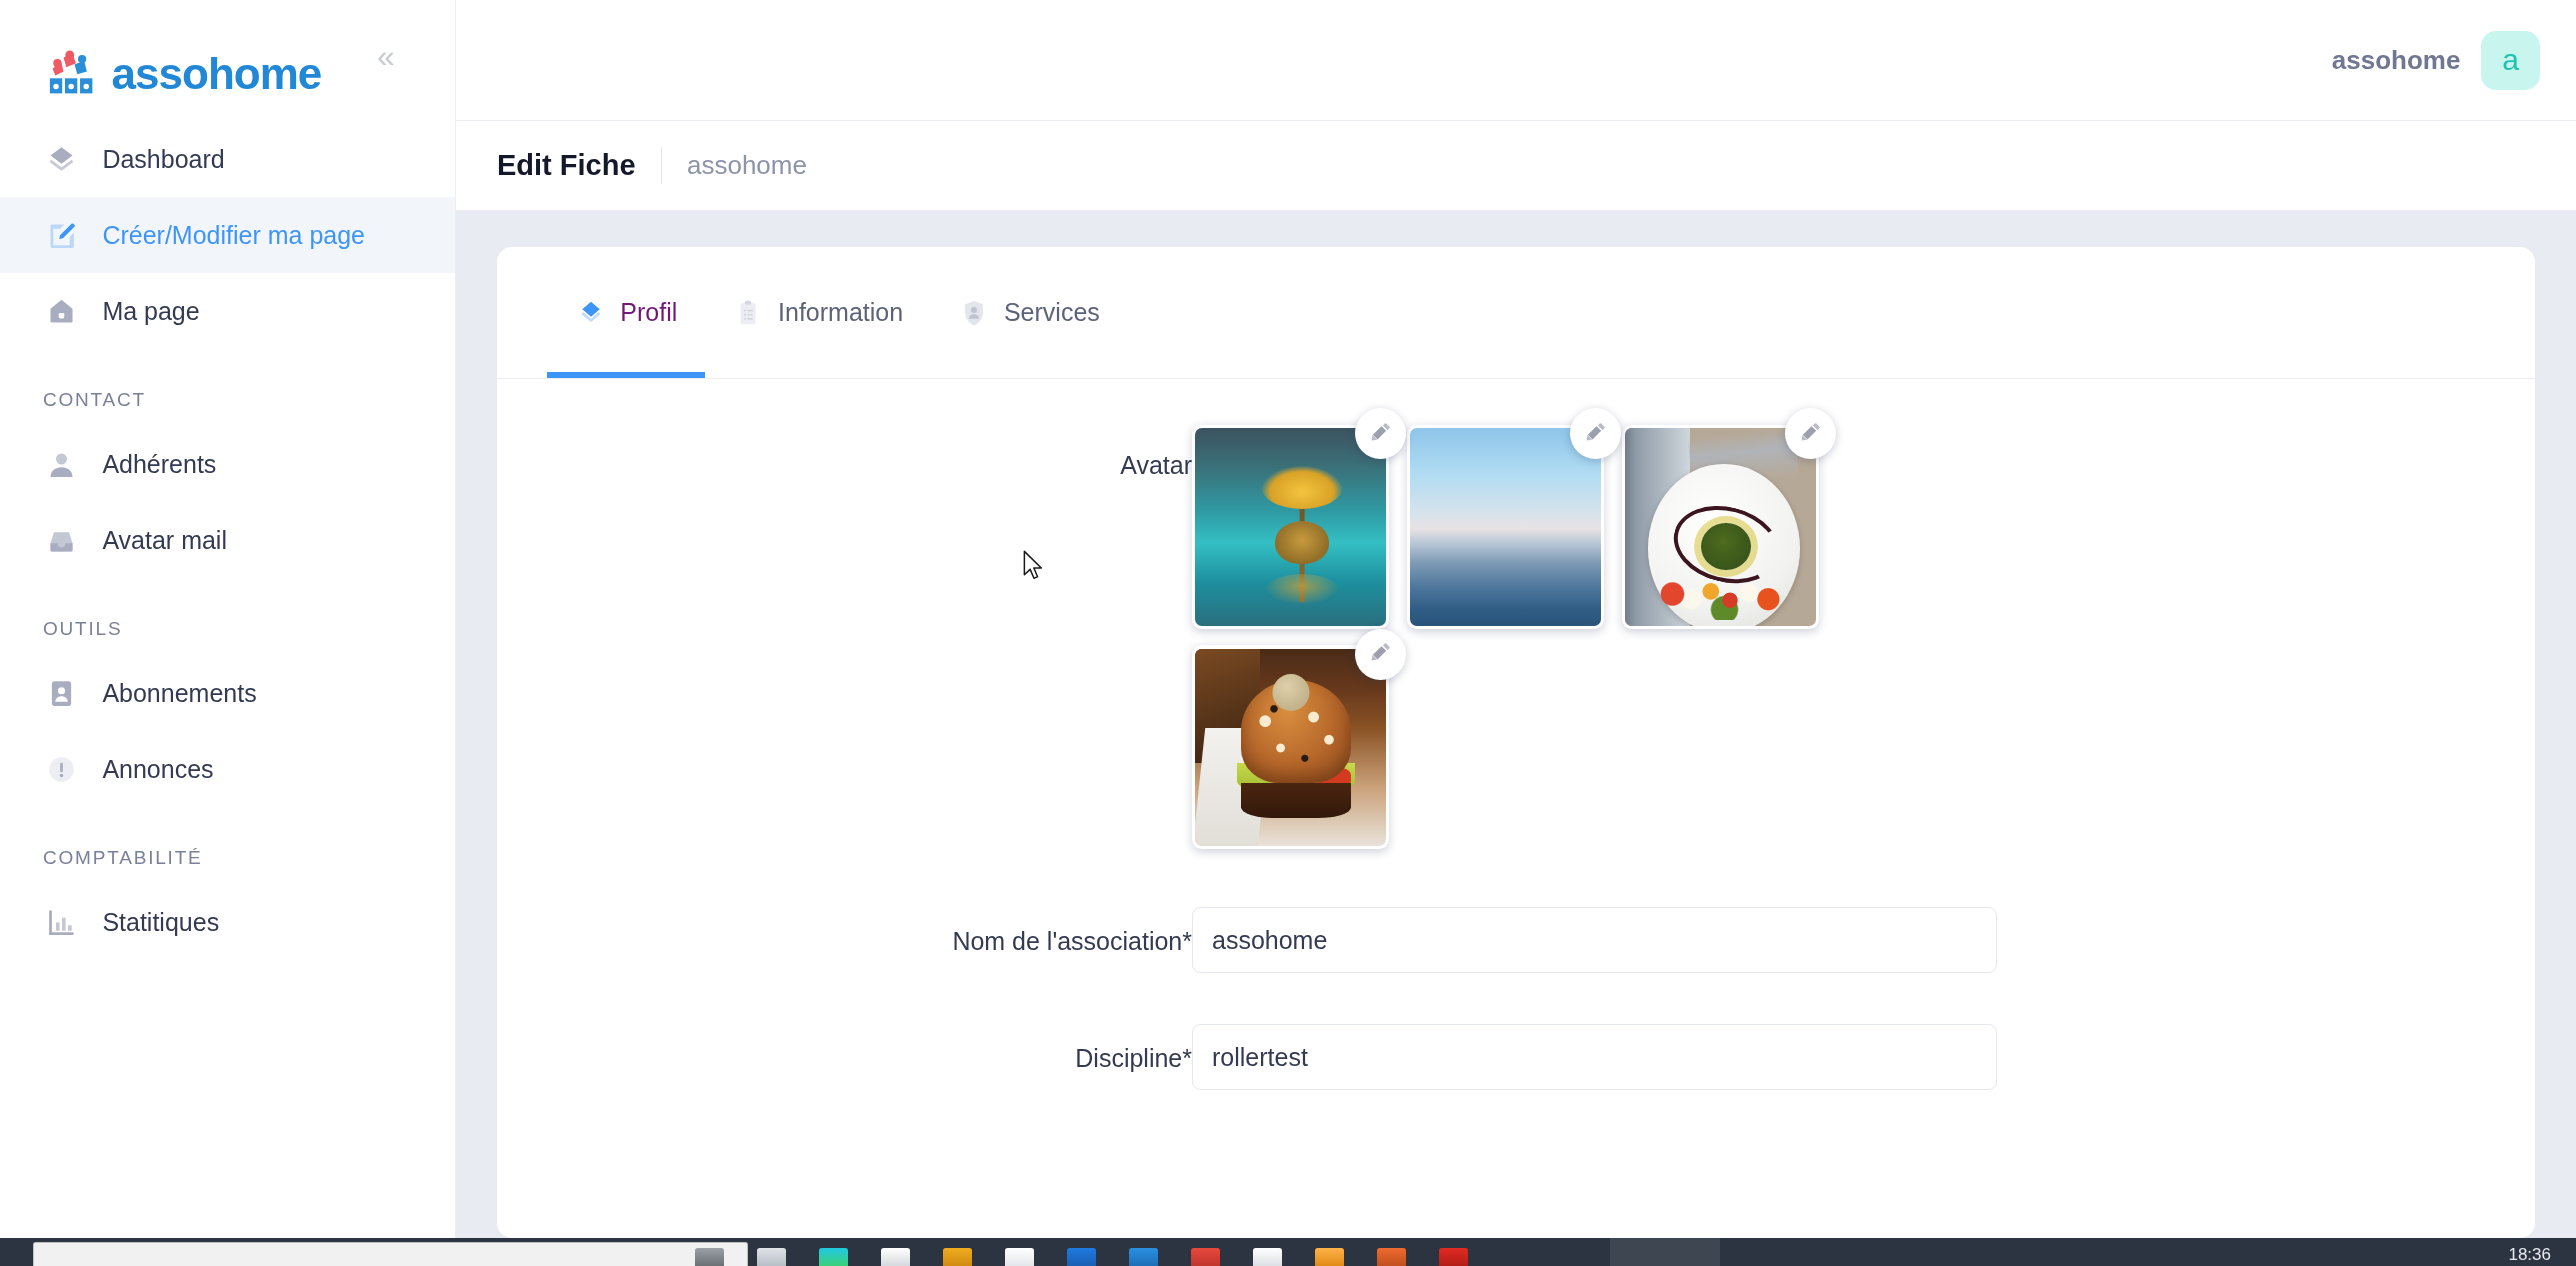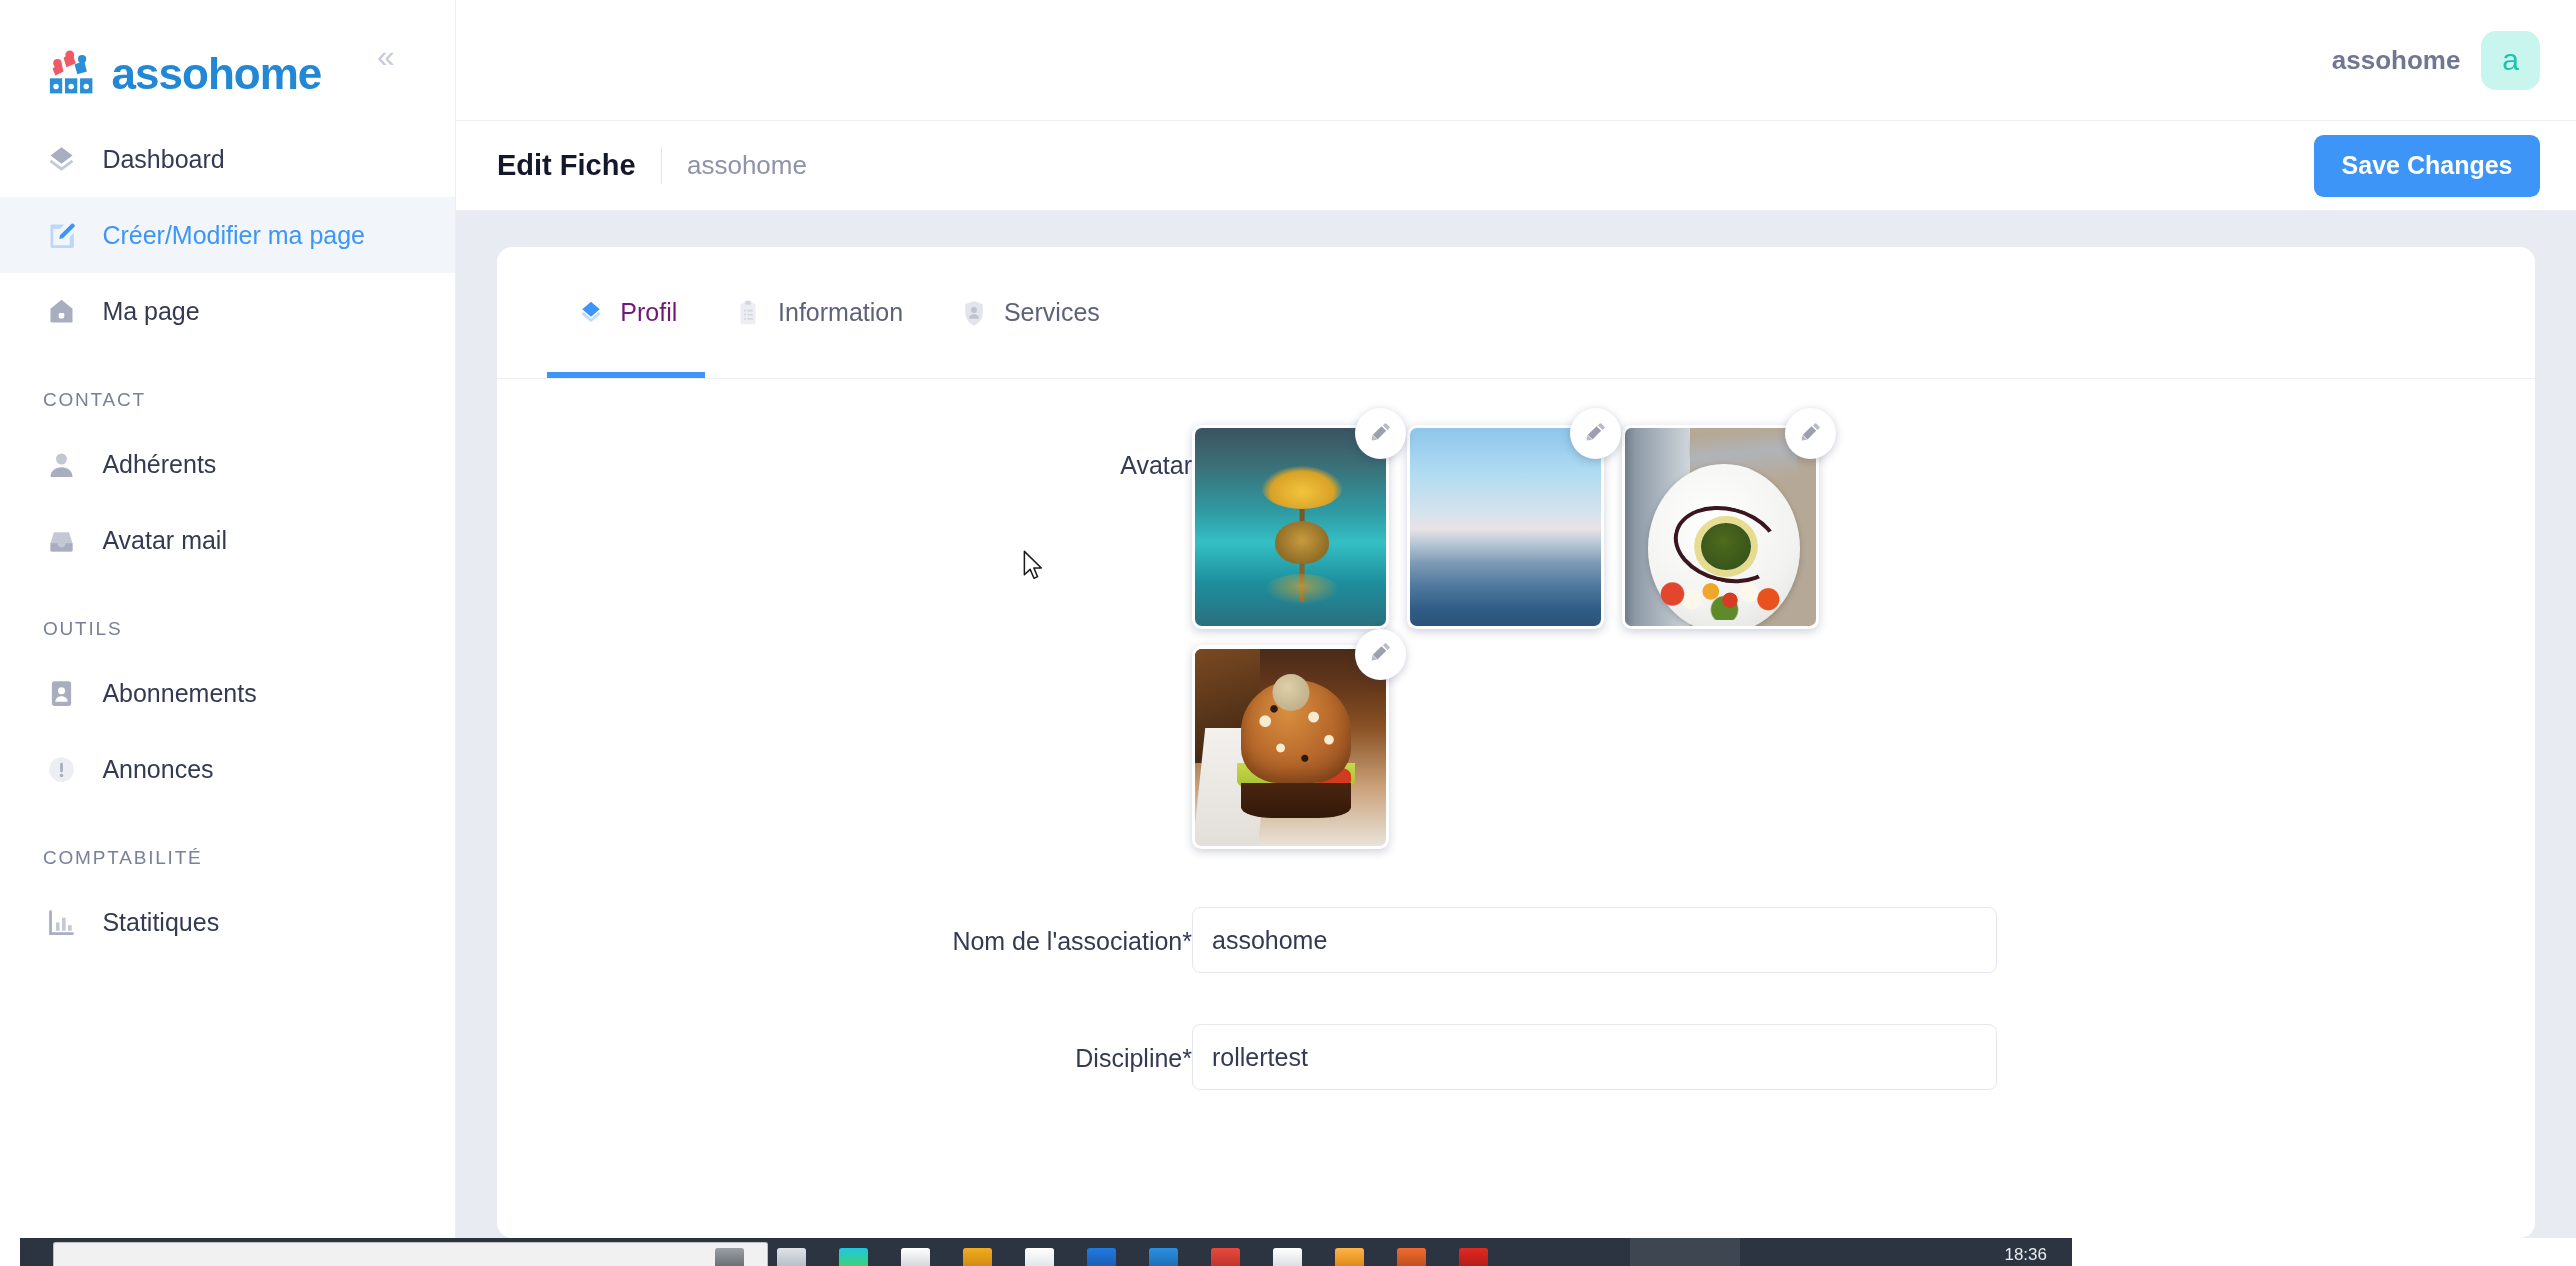--- a/index.html
+++ b/index.html
@@ -212,22 +212,22 @@
   .burger-patty{ position:absolute; left:24%; top:68%; width:58%; height:18%;
     background:linear-gradient(180deg,#4a2510,#33180a); border-radius: 0 0 30% 30%; }
   .burger-tomato{ position:absolute; left:64%; top:60%; width:18%; height:11%;
     background:#d33a20; border-radius:40%; }
 
   
   #cursor { position: absolute; left: 1023px; top: 550px; z-index: 60; pointer-events: none; }
 
   
   #taskbar {
-    position: absolute; left: 0; bottom: 0; width: 2052px; height: 28px;
-    background: #2b3440; overflow: hidden; margin-left: 20px;
+    position: absolute; left: 0; bottom: 0; width: 2576px; height: 28px;
+    background: #2b3440; overflow: hidden;
   }
   #tb-left { position:absolute; left:0; top:0; width:674px; height:28px;
     background:#2b3440; }
   .tb-icons { position:absolute; left:695px; top:0; height:28px; display:flex; align-items:flex-end; gap:33px; }
   .tb-ic { width: 29px; height: 18px; border-radius: 2.8px 2.8px 0 0; }
   #tb-clock { position:absolute; right:25px; bottom:0.7px; color:#e8eaed; font-size:17px;
     font-family:"Liberation Sans", sans-serif; }
   #tb-chrome-win { position:absolute; left:33px; top:4.1px; width:715px; height:24px;
     background:#f1f1f1; border-top:1.4px solid #bfbfbf; border-left:1.4px solid #bfbfbf;
     border-right:1.4px solid #bfbfbf; border-radius:2.8px 2.8px 0 0; }
@@ -352,21 +352,20 @@
 
   <div id="topbar">
     <span class="user-name">assohome</span>
     <span class="user-avatar">a</span>
   </div>
 
   <div id="breadbar">
     <span class="bc-title">Edit Fiche</span>
     <span class="bc-sep"></span>
     <span class="bc-sub">assohome</span>
-    <button class="save-btn">Save Changes</button>
   </div>
 
   <div id="content">
     <div id="card">
 
       <div class="tabs">
         <div class="tab active">
           <span class="t-icon">
             <svg width="30" height="30" viewBox="0 0 24 24">
               <path d="M12 3 L19 9 L12 15 L5 9 Z" fill="#3d96f7"></path>

